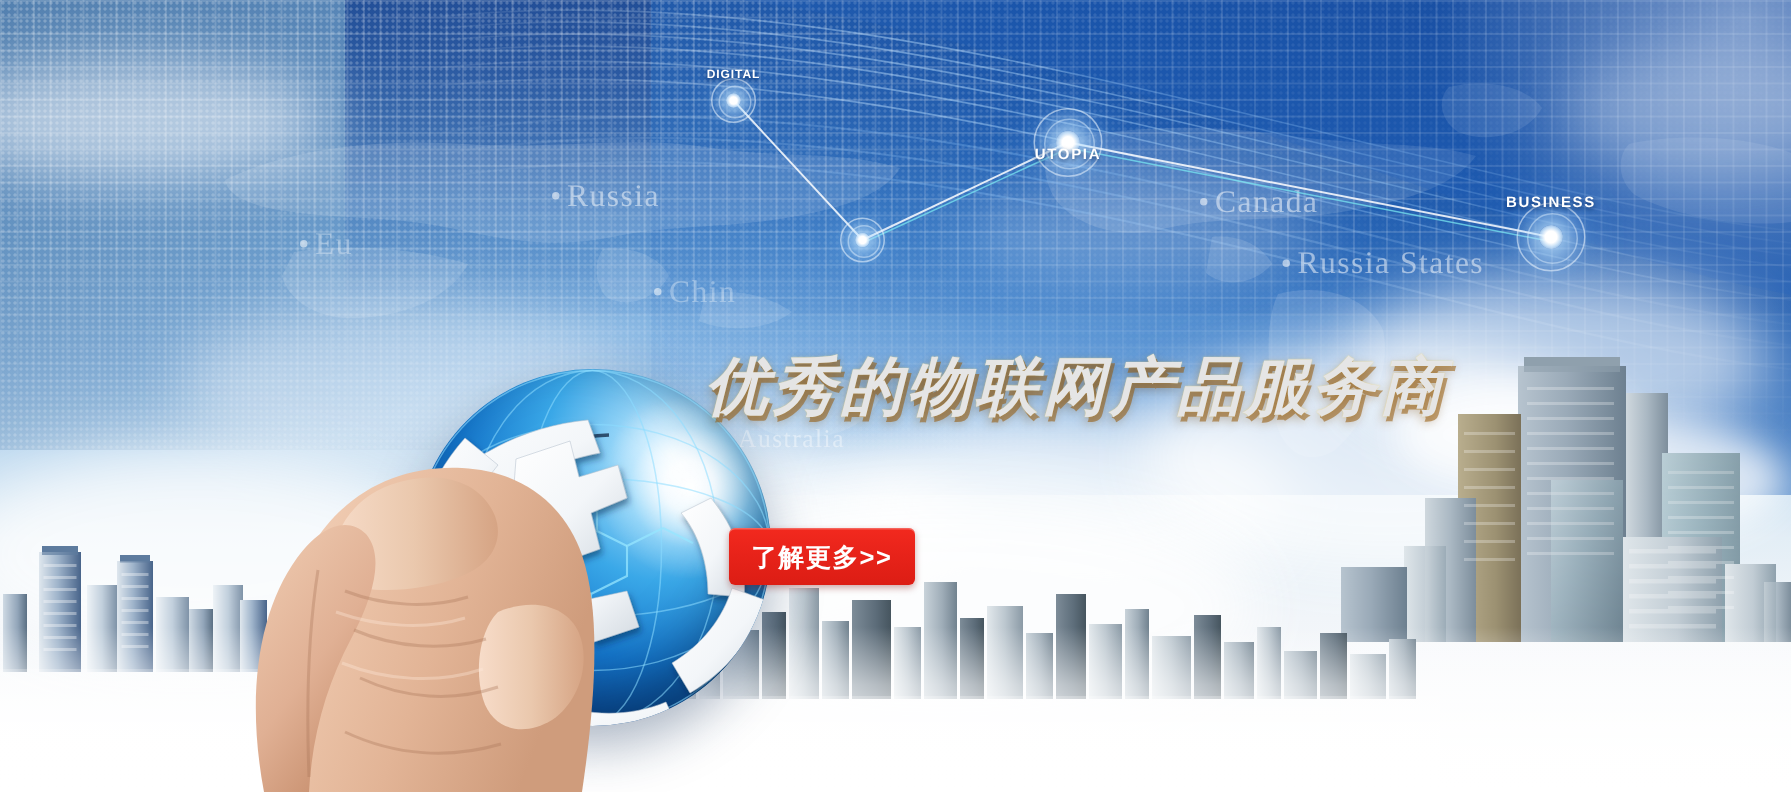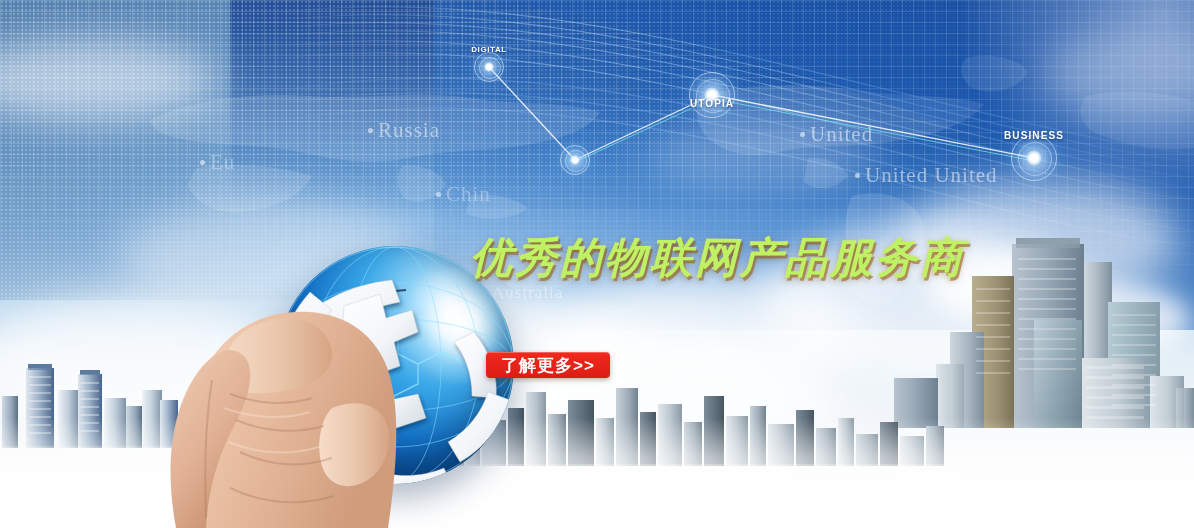--- a/index.html
+++ b/index.html
@@ -148,32 +148,32 @@
     font-size:30px;font-weight:bold;color:#ffffff;
     letter-spacing:2px;white-space:nowrap;
     text-shadow:0 2px 5px rgba(10,40,95,.75), 0 0 2px rgba(10,40,95,.6);
   }
   .headline .gap{display:inline-block;width:18px;}
 
   .subline{
     position:absolute;left:470px;
     font-family:"Liberation Serif","DejaVu Serif",serif;
     font-size:42px;font-weight:bold;font-style:italic;
-    color:#bef264;letter-spacing:3px;white-space:nowrap;
+    color:#e5e5e5;letter-spacing:3px;white-space:nowrap;
     text-shadow:
       2px 3px 0 rgba(150,90,10,.55),
       0 3px 7px rgba(120,70,10,.45),
       0 0 1px rgba(255,235,140,.9);
   }
   .subline.l1{top:230px;}
   .subline.l2{top:285px;}
 
   .cta{
     position:absolute;left:486px;top:352px;
-    width:124px;height:26px;
+    width:124px;height:38px;
     border:0;border-radius:4px;cursor:pointer;
     background:linear-gradient(180deg,#f2291e 0%,#e8231a 45%,#dc1d14 100%);
     color:#ffffff;font-size:17px;font-weight:bold;letter-spacing:1px;
     font-family:"Liberation Sans","DejaVu Sans",sans-serif;
     box-shadow:0 2px 5px rgba(120,10,5,.35), inset 0 1px 0 rgba(255,255,255,.28);
     display:flex;align-items:center;justify-content:center;
   }
 </style>
 </head>
 <body>
@@ -262,22 +262,22 @@
     <div class="cloud soft dim" style="left:640px;  top:120px; width:240px;height:70px;opacity:.45;"></div>
     <div class="cloud soft dim" style="left:1040px; top:30px;  width:200px;height:90px;opacity:.55;"></div>
     <div class="cloud soft" style="left:-30px;  top:300px; width:320px;height:140px;opacity:.85;"></div>
     <div class="cloud soft" style="left:420px;  top:330px; width:420px;height:150px;opacity:.9;"></div>
   </div>
 
   <div>
     <div class="place" style="left:368px;top:118px;"><span class="dot"></span><span>Russia</span></div>
     <div class="place faint" style="left:200px;top:150px;"><span class="dot"></span><span>Eu</span></div>
     <div class="place faint" style="left:436px;top:182px;"><span class="dot"></span><span>Chin</span></div>
-    <div class="place" style="left:800px;top:122px;"><span class="dot"></span><span>United</span></div>
-    <div class="place" style="left:855px;top:163px;"><span class="dot"></span><span>United  United</span></div>
+    <div class="place" style="left:800px;top:122px;"><span class="dot"></span><span>Canada</span></div>
+    <div class="place" style="left:855px;top:163px;"><span class="dot"></span><span>Russia  States</span></div>
     <div class="place aus" style="left:492px;top:283px;"><span>Australia</span></div>
   </div>
 
   <div class="network">
     <svg width="1194" height="230" viewBox="0 0 1194 230" xmlns="http://www.w3.org/2000/svg">
       <g stroke="rgba(255,255,255,0.85)" stroke-width="1.3" fill="none">
         <line x1="489" y1="67" x2="575" y2="160"></line>
         <line x1="575" y1="160" x2="712" y2="95"></line>
         <line x1="712" y1="95" x2="1034" y2="158"></line>
       </g>

